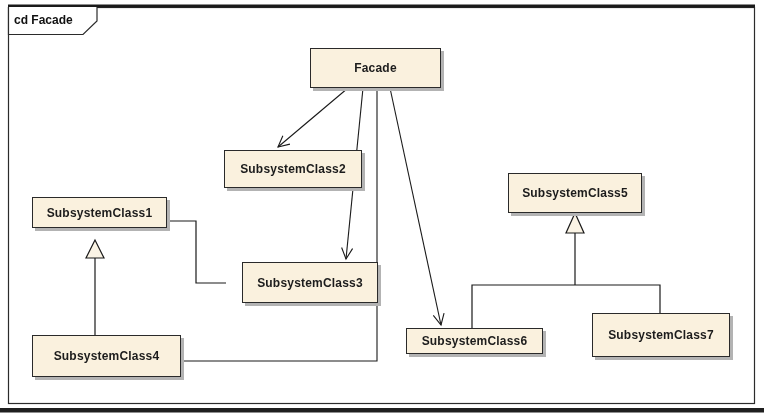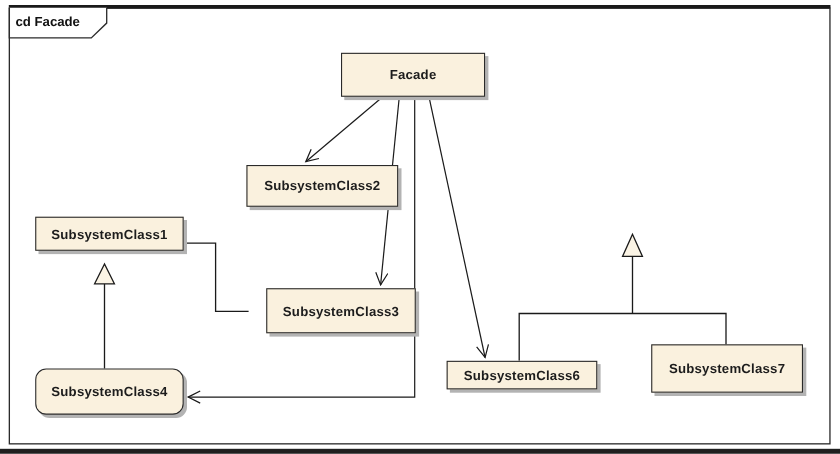--- a/index.html
+++ b/index.html
@@ -26,21 +26,21 @@
   .frame-label{
     position:absolute;left:14px;top:13px;
     font-size:12px;font-weight:bold;color:#111;
     z-index:3;
   }
   
   .n-facade{left:310px;top:48px;width:131px;height:40px;}
   .n-sc1{left:32px;top:197px;width:135px;height:31px;}
   .n-sc2{left:188px;top:150px;width:138px;height:38px;margin-left:36px;}
   .n-sc3{left:226px;top:262px;width:136px;height:41px;margin-left:16px;}
-  .n-sc4{left:32px;top:335px;width:135px;height:42px;border-radius:10px;}
+  .n-sc4{left:32px;top:335px;width:149px;height:42px;}
   .n-sc5{left:508px;top:173px;width:134px;height:40px;}
   .n-sc6{left:406px;top:328px;width:137px;height:26px;}
   .n-sc7{left:592px;top:313px;width:138px;height:44px;}
 </style>
 </head>
 <body>
 
 <div class="canvas">
 
   <svg class="wires" viewBox="0 0 764 413" xmlns="http://www.w3.org/2000/svg">
@@ -89,20 +89,23 @@
   </div>
 
   <div class="uml-box n-sc3">
     <span>SubsystemClass3</span>
   </div>
 
   <div class="uml-box n-sc4">
     <span>SubsystemClass4</span>
   </div>
 
+  <div class="uml-box n-sc5">
+    <span>SubsystemClass5</span>
+  </div>
 
   <div class="uml-box n-sc6">
     <span>SubsystemClass6</span>
   </div>
 
   <div class="uml-box n-sc7">
     <span>SubsystemClass7</span>
   </div>
 
 </div>

